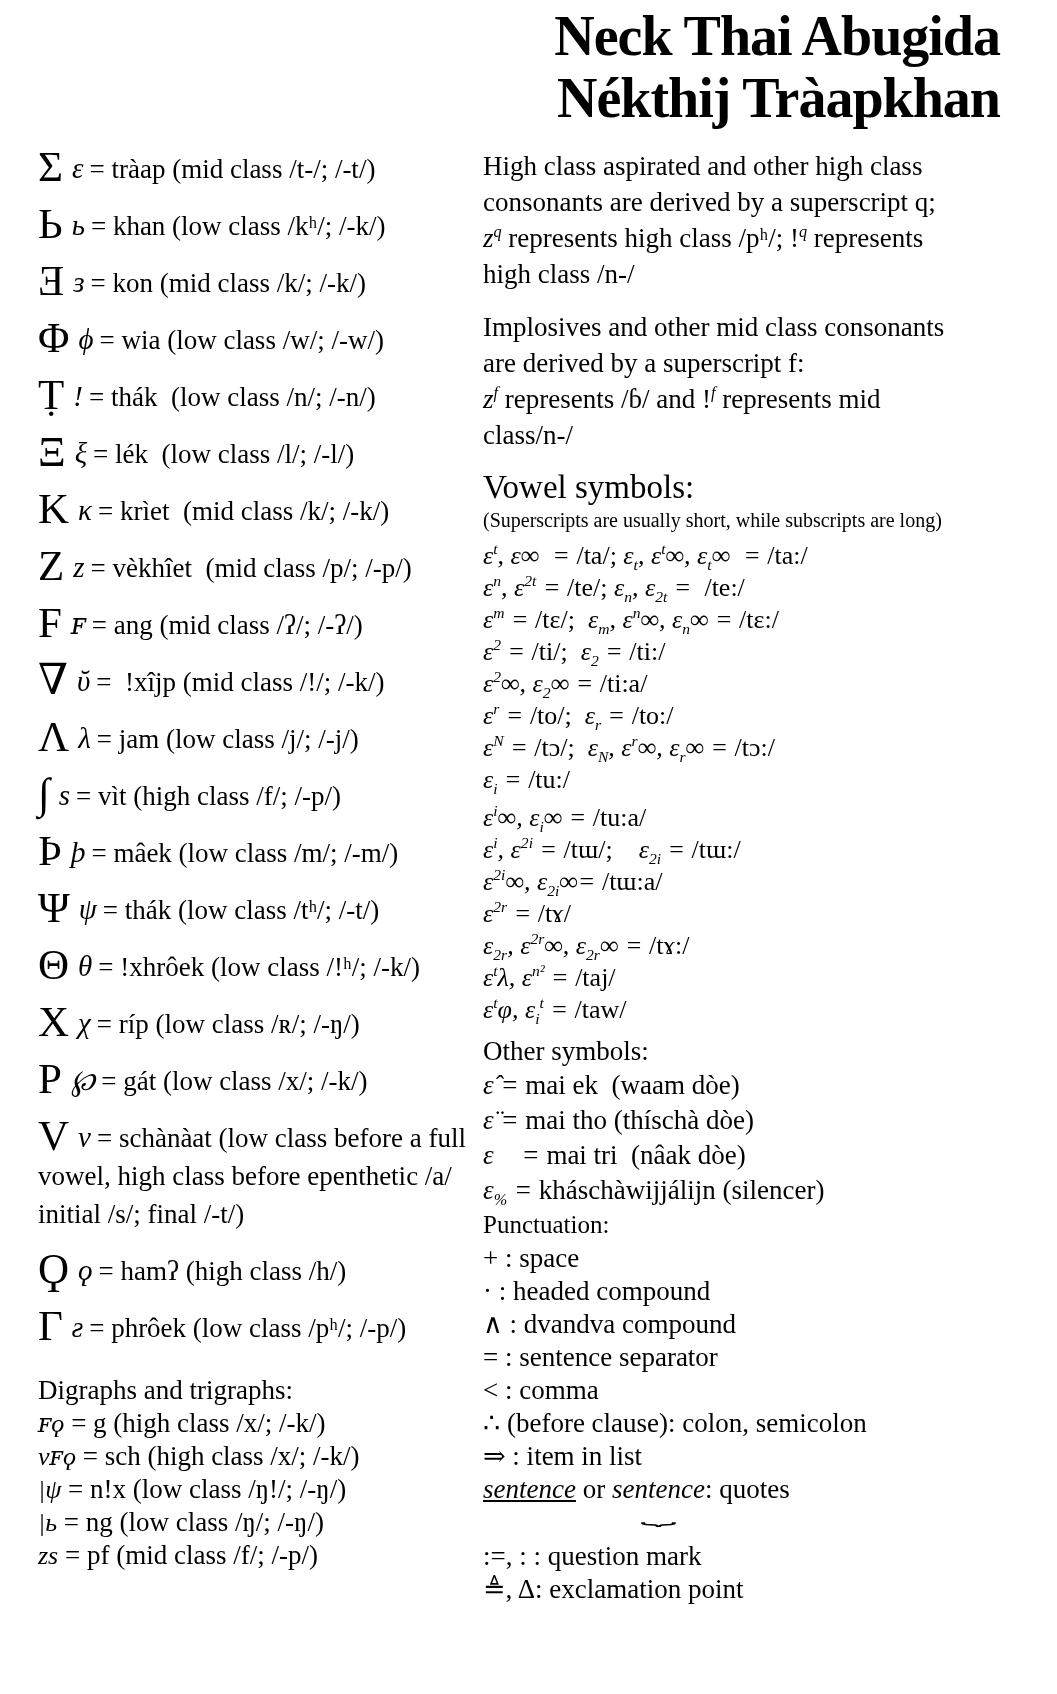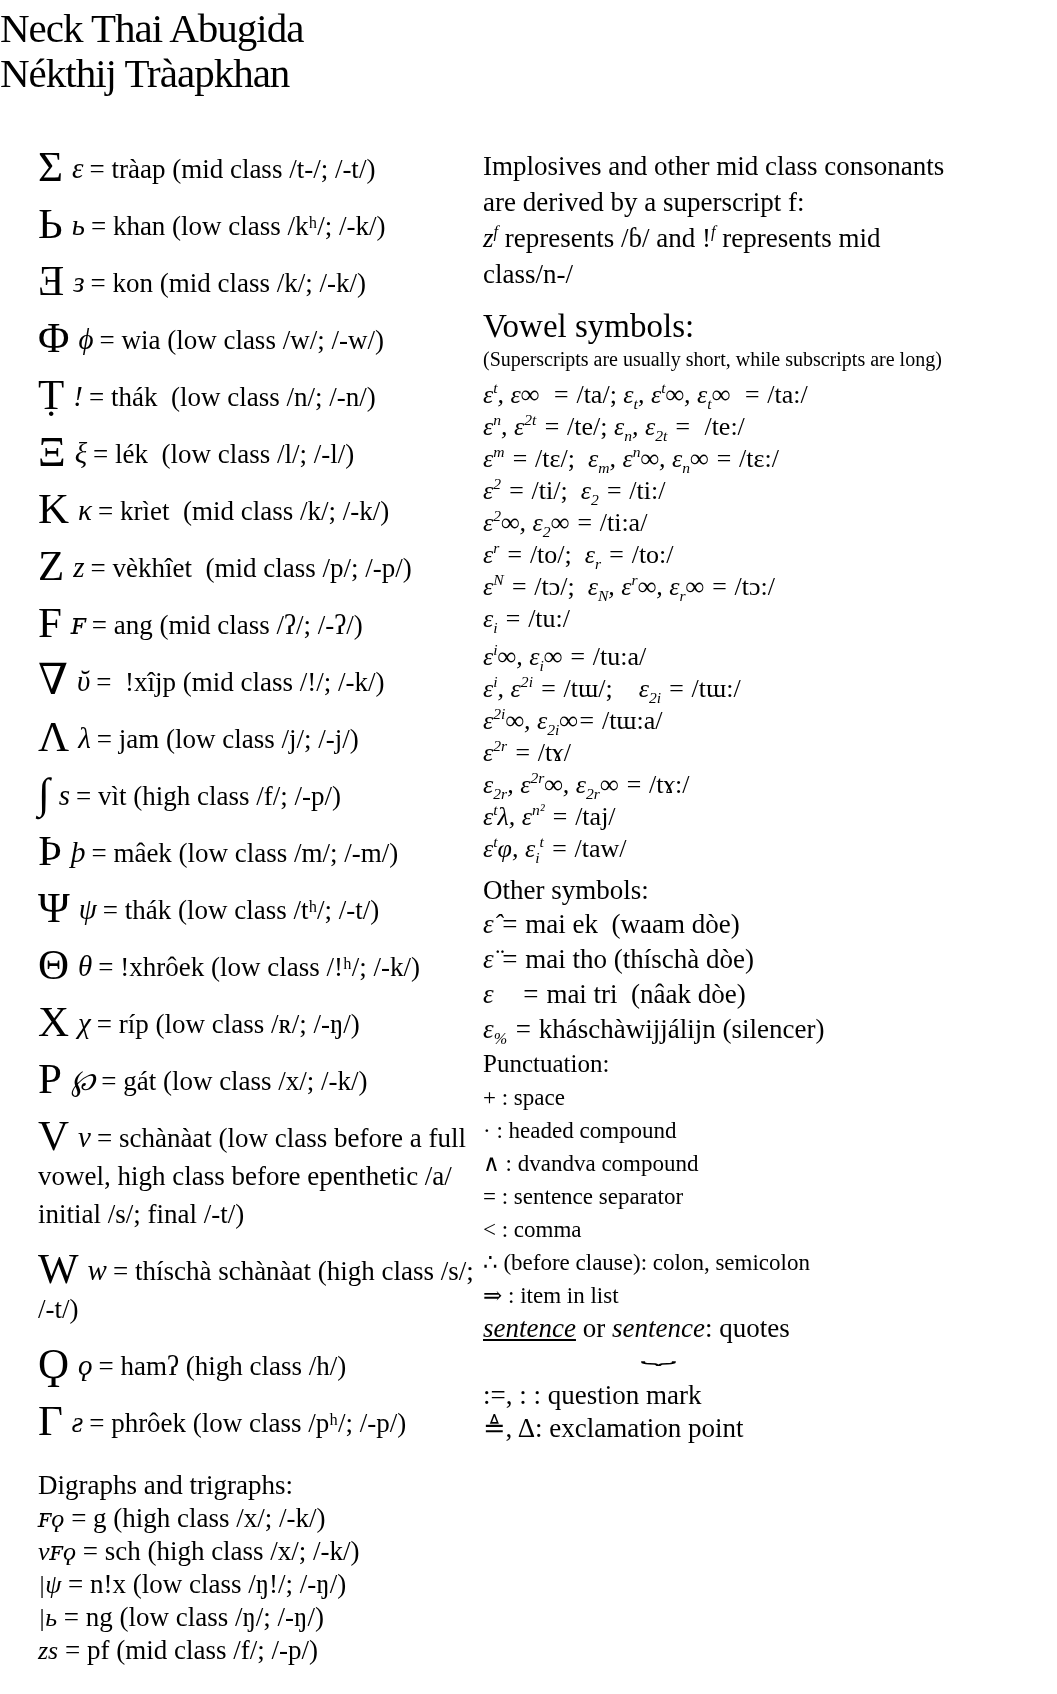--- a/index.html
+++ b/index.html
@@ -1,19 +1,19 @@
 <!DOCTYPE html>
 <html><head>
 <meta charset="utf-8">
 <style>
   html,body{margin:0;padding:0;background:#ffffff;color:#000;}
   body{position:relative;width:1057px;height:1694px;overflow:hidden;
        font-family:"Liberation Serif","DejaVu Serif",serif;}
-  .title{position:absolute;top:6px;left:0;width:1000px;text-align:left;
-         font-weight:400;font-size:41px;line-height:1.1;letter-spacing:-1px;}
+  .title{position:absolute;top:6px;left:0;width:1000px;text-align:right;
+         font-weight:700;font-size:56px;line-height:1.1;letter-spacing:-1px;}
   
   .col-left{position:absolute;left:38px;top:148px;width:436px;}
   .lrow{font-size:27px;line-height:38px;margin-bottom:17px;}
   .big{font-size:43px;margin-right:9px;vertical-align:-3px;}
   .small{font-size:29px;font-style:italic;margin-right:6px;}
   .desc{white-space:pre-wrap;}
   .digraphs{margin-top:26px;}
   .dhead{font-size:27px;line-height:34px;}
   .ditem{font-size:27px;line-height:33px;white-space:pre-wrap;}
   .ditem i{font-size:26px;text-align:center;}
@@ -27,21 +27,21 @@
   .vhead{font-size:33px;line-height:34px;margin-top:12px;}
   .subnote{font-size:20px;line-height:33px;max-width:505px;}
   .vlines{margin-top:3px;}
   .math{font-style:italic;}
   .math .up{font-style:normal;}
   .vline{font-size:26px;line-height:32px;white-space:pre-wrap;}
   .vlines div.vline:nth-of-type(9){margin-top:6px;}
   .oshead{font-size:27px;line-height:34px;margin-top:8px;}
   .osline{font-size:27px;line-height:35px;white-space:pre-wrap;}
   .phead{font-size:25px;line-height:34px;margin-top:0;}
-  .pitem{font-size:23px;line-height:33px;white-space:pre-wrap;}
+  .pitem{font-size:27px;line-height:33px;white-space:pre-wrap;}
   .quotes-line{font-size:27px;line-height:33px;margin-bottom:34px;}
   .q1{font-style:italic;text-decoration:underline;}
   .q2{font-style:italic;position:relative;display:inline-block;}
   .q2 .brace{position:absolute;left:0;top:25px;width:100%;text-align:center;
              font-style:normal;font-family:"DejaVu Sans",sans-serif;
              font-size:20px;transform:scaleX(3.0);}
   .qline{font-size:27px;line-height:33px;}
 </style>
 </head>
 <body>
@@ -83,21 +83,20 @@
       <div class="lrow"><span class="big">Ψ</span><span class="small">ψ</span><span class="desc">= thák (low class /tʰ/; /-t/)</span></div>
 
       <div class="lrow"><span class="big">Θ</span><span class="small">θ</span><span class="desc">= !xhrôek (low class /!ʰ/; /-k/)</span></div>
 
       <div class="lrow"><span class="big">X</span><span class="small">χ</span><span class="desc">= ríp (low class /ʀ/; /-ŋ/)</span></div>
 
       <div class="lrow"><span class="big">P</span><span class="small">℘</span><span class="desc">= gát (low class /x/; /-k/)</span></div>
 
       <div class="lrow"><span class="big">V</span><span class="small">v</span><span class="desc">= schànàat (low class before a full vowel, high class before epenthetic /a/ initial /s/; final /-t/)</span></div>
 
-      <div class="lrow"><span class="big">W</span><span class="small">w</span><span class="desc">= thíschà schànàat (high class /s/; /-t/)</span></div>
 
       <div class="lrow"><span class="big">Ϙ</span><span class="small">ϙ</span><span class="desc">= hamʔ (high class /h/)</span></div>
 
       <div class="lrow"><span class="big">Γ</span><span class="small">ƨ</span><span class="desc">= phrôek (low class /pʰ/; /-p/)</span></div>
 
     </div>
   <div class="digraphs">
     <div class="dhead">Digraphs and trigraphs:</div>
     <div>
 
@@ -110,20 +109,30 @@
         <div class="ditem"><i>|ь</i> = ng (low class /ŋ/; /-ŋ/)</div>
 
         <div class="ditem"><i>zs</i> = pf (mid class /f/; /-p/)</div>
       </div>
   </div>
 </div>
 
 <div class="col-right">
   <div class="note">
 
+      <div class="nline">High class aspirated and other high class</div>
+
+      <div class="nline">consonants are derived by a superscript q;</div>
+
+      <div class="nline"><i>z</i><sup>q</sup> represents high class /pʰ/; !<sup>q</sup> represents</div>
+
+      <div class="nline">high class /n-/</div>
+    </div>
+  <div class="note">
+
       <div class="nline">Implosives and other mid class consonants</div>
 
       <div class="nline">are derived by a superscript f:</div>
 
       <div class="nline"><i>z</i><sup>f</sup> represents /ɓ/ and !<sup>f</sup> represents mid</div>
 
       <div class="nline">class/n-/</div>
     </div>
 
   <div>

